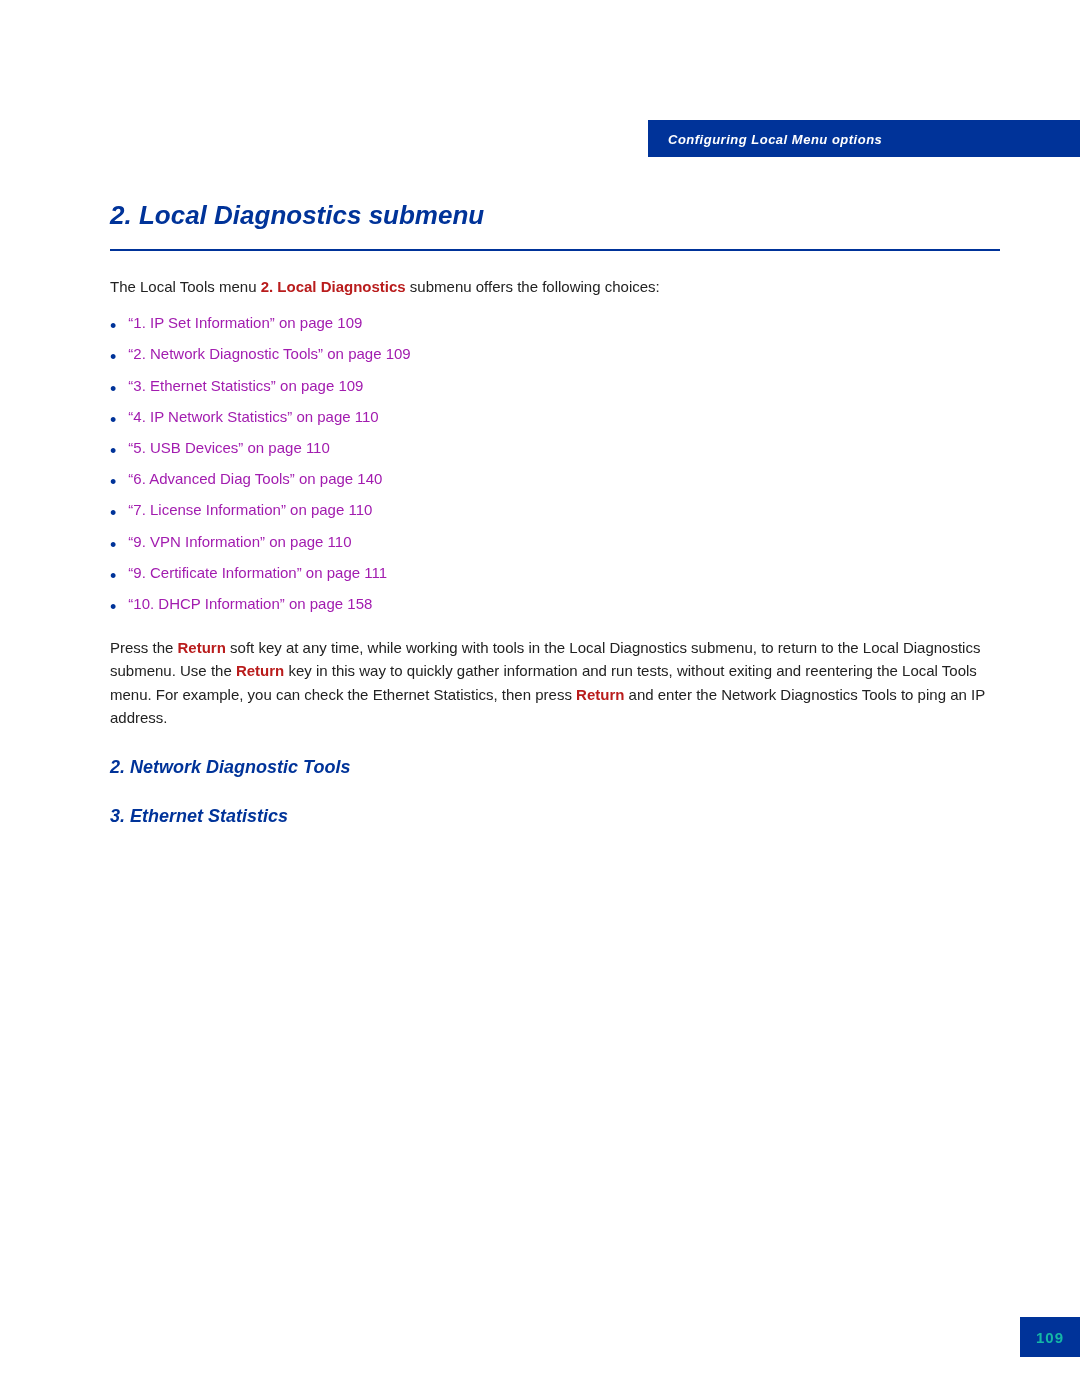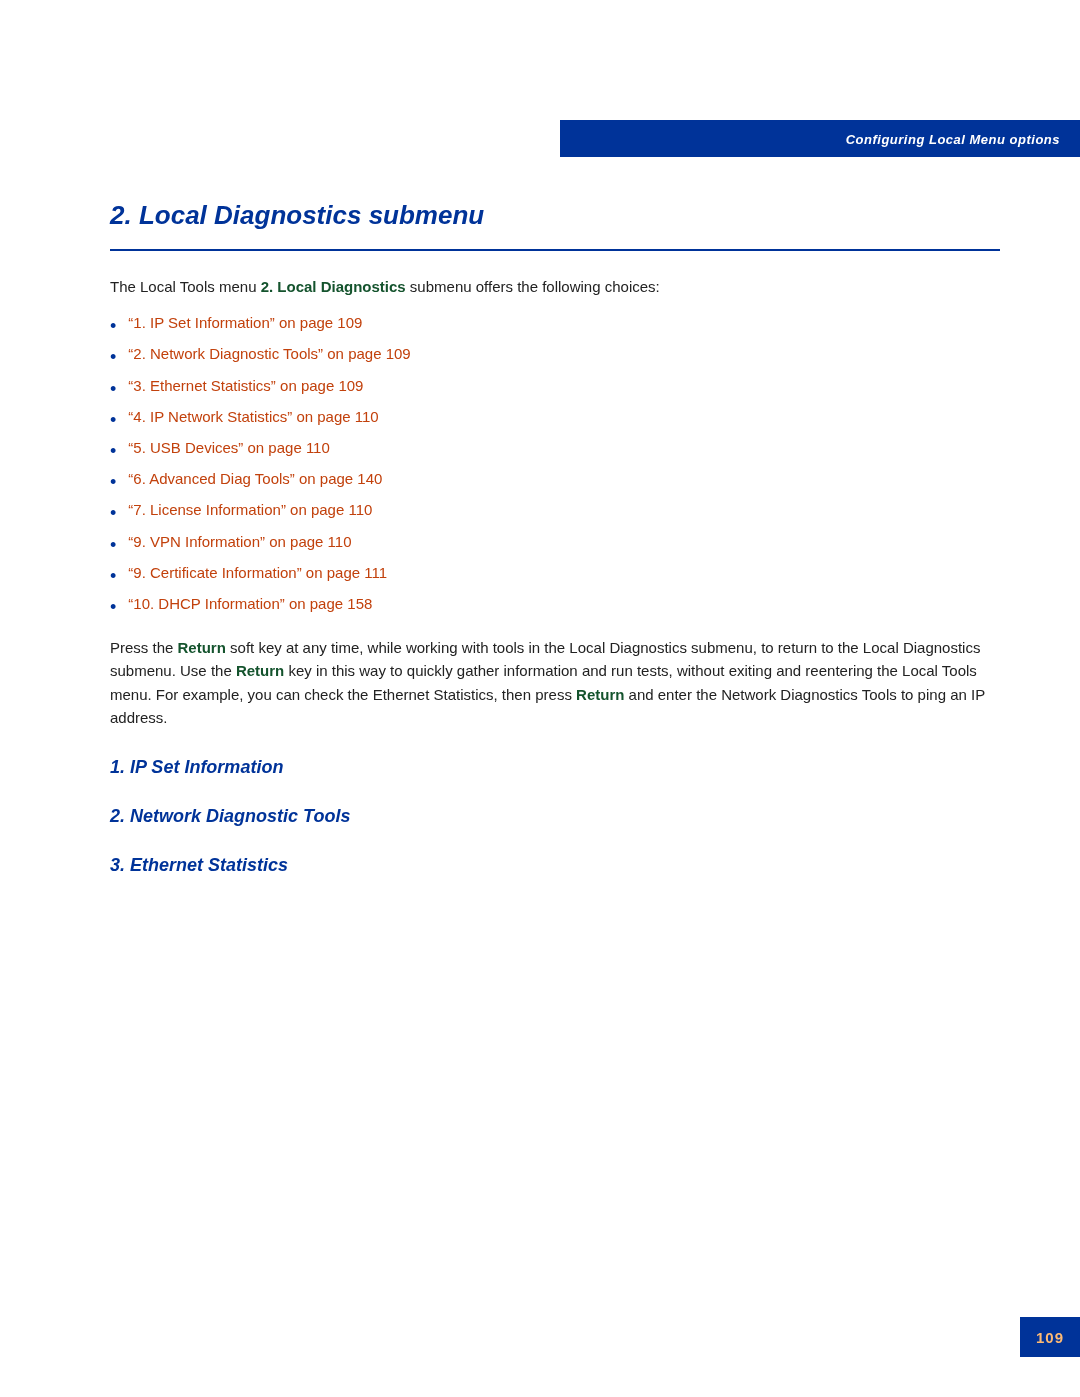--- a/index.html
+++ b/index.html
@@ -23,24 +23,23 @@
       min-height: 1397px;
       background: #ffffff;
       position: relative;
     }
 
     
     .header-bar {
       position: absolute;
       top: 120px;
       right: 0;
-      width: 520px;
+      width: 432px;
       background: #003399;
       padding: 10px 20px;
-      text-align: right;
     }
 
     .header-bar-text {
       color: #ffffff;
       font-size: 13px;
       font-weight: bold;
       font-style: italic;
       letter-spacing: 0.5px;
     }
 
@@ -70,21 +69,21 @@
     
     .body-text {
       font-size: 15px;
       color: #222222;
       line-height: 1.55;
       margin-bottom: 16px;
     }
 
     .bold-blue {
       font-weight: bold;
-      color: #14532d;
+      color: #b91c1c;
     }
 
     
     .bullet-list {
       margin: 8px 0 16px 0;
       padding-left: 0;
       list-style: none;
     }
 
     .bullet-list li {
@@ -96,42 +95,42 @@
 
     .bullet-dot {
       color: #003399;
       margin-right: 12px;
       font-size: 18px;
       line-height: 1.4;
       flex-shrink: 0;
     }
 
     .bullet-link {
-      color: #c2410c;
+      color: #a21caf;
       text-decoration: none;
       font-size: 15px;
     }
 
     
     .section-heading {
       font-size: 18px;
       font-weight: bold;
       color: #003399;
       font-style: italic;
       margin-top: 28px;
       margin-bottom: 10px;
     }
 
     
     .page-number-box {
       position: absolute;
       bottom: 40px;
       right: 0;
       background: #003399;
-      color: #fdba74;
+      color: #14b8a6;
       font-size: 15px;
       font-weight: bold;
       width: 60px;
       height: 40px;
       display: flex;
       align-items: center;
       justify-content: center;
       letter-spacing: 1px;
     }
   </style>
@@ -194,24 +193,20 @@
       <li>
         <span class="bullet-dot">•</span>
         <a class="bullet-link" href="#">“10. DHCP Information” on page 158</a>
       </li>
     </ul>
 
     <p class="body-text">
       <span>Press the </span><span class="bold-blue">Return</span><span> soft key at any time, while working with tools in the Local Diagnostics submenu, to return to the Local Diagnostics submenu. Use the </span><span class="bold-blue">Return</span><span> key in this way to quickly gather information and run tests, without exiting and reentering the Local Tools menu. For example, you can check the Ethernet Statistics, then press </span><span class="bold-blue">Return</span><span> and enter the Network Diagnostics Tools to ping an IP address.</span>
     </p>
 
-    <div class="section-heading">
-      <span>1.</span>
-      <span>IP Set Information</span>
-    </div>
 
     <div class="section-heading">
       <span>2.</span>
       <span>Network Diagnostic Tools</span>
     </div>
 
     <div class="section-heading">
       <span>3.</span>
       <span>Ethernet Statistics</span>
     </div>

